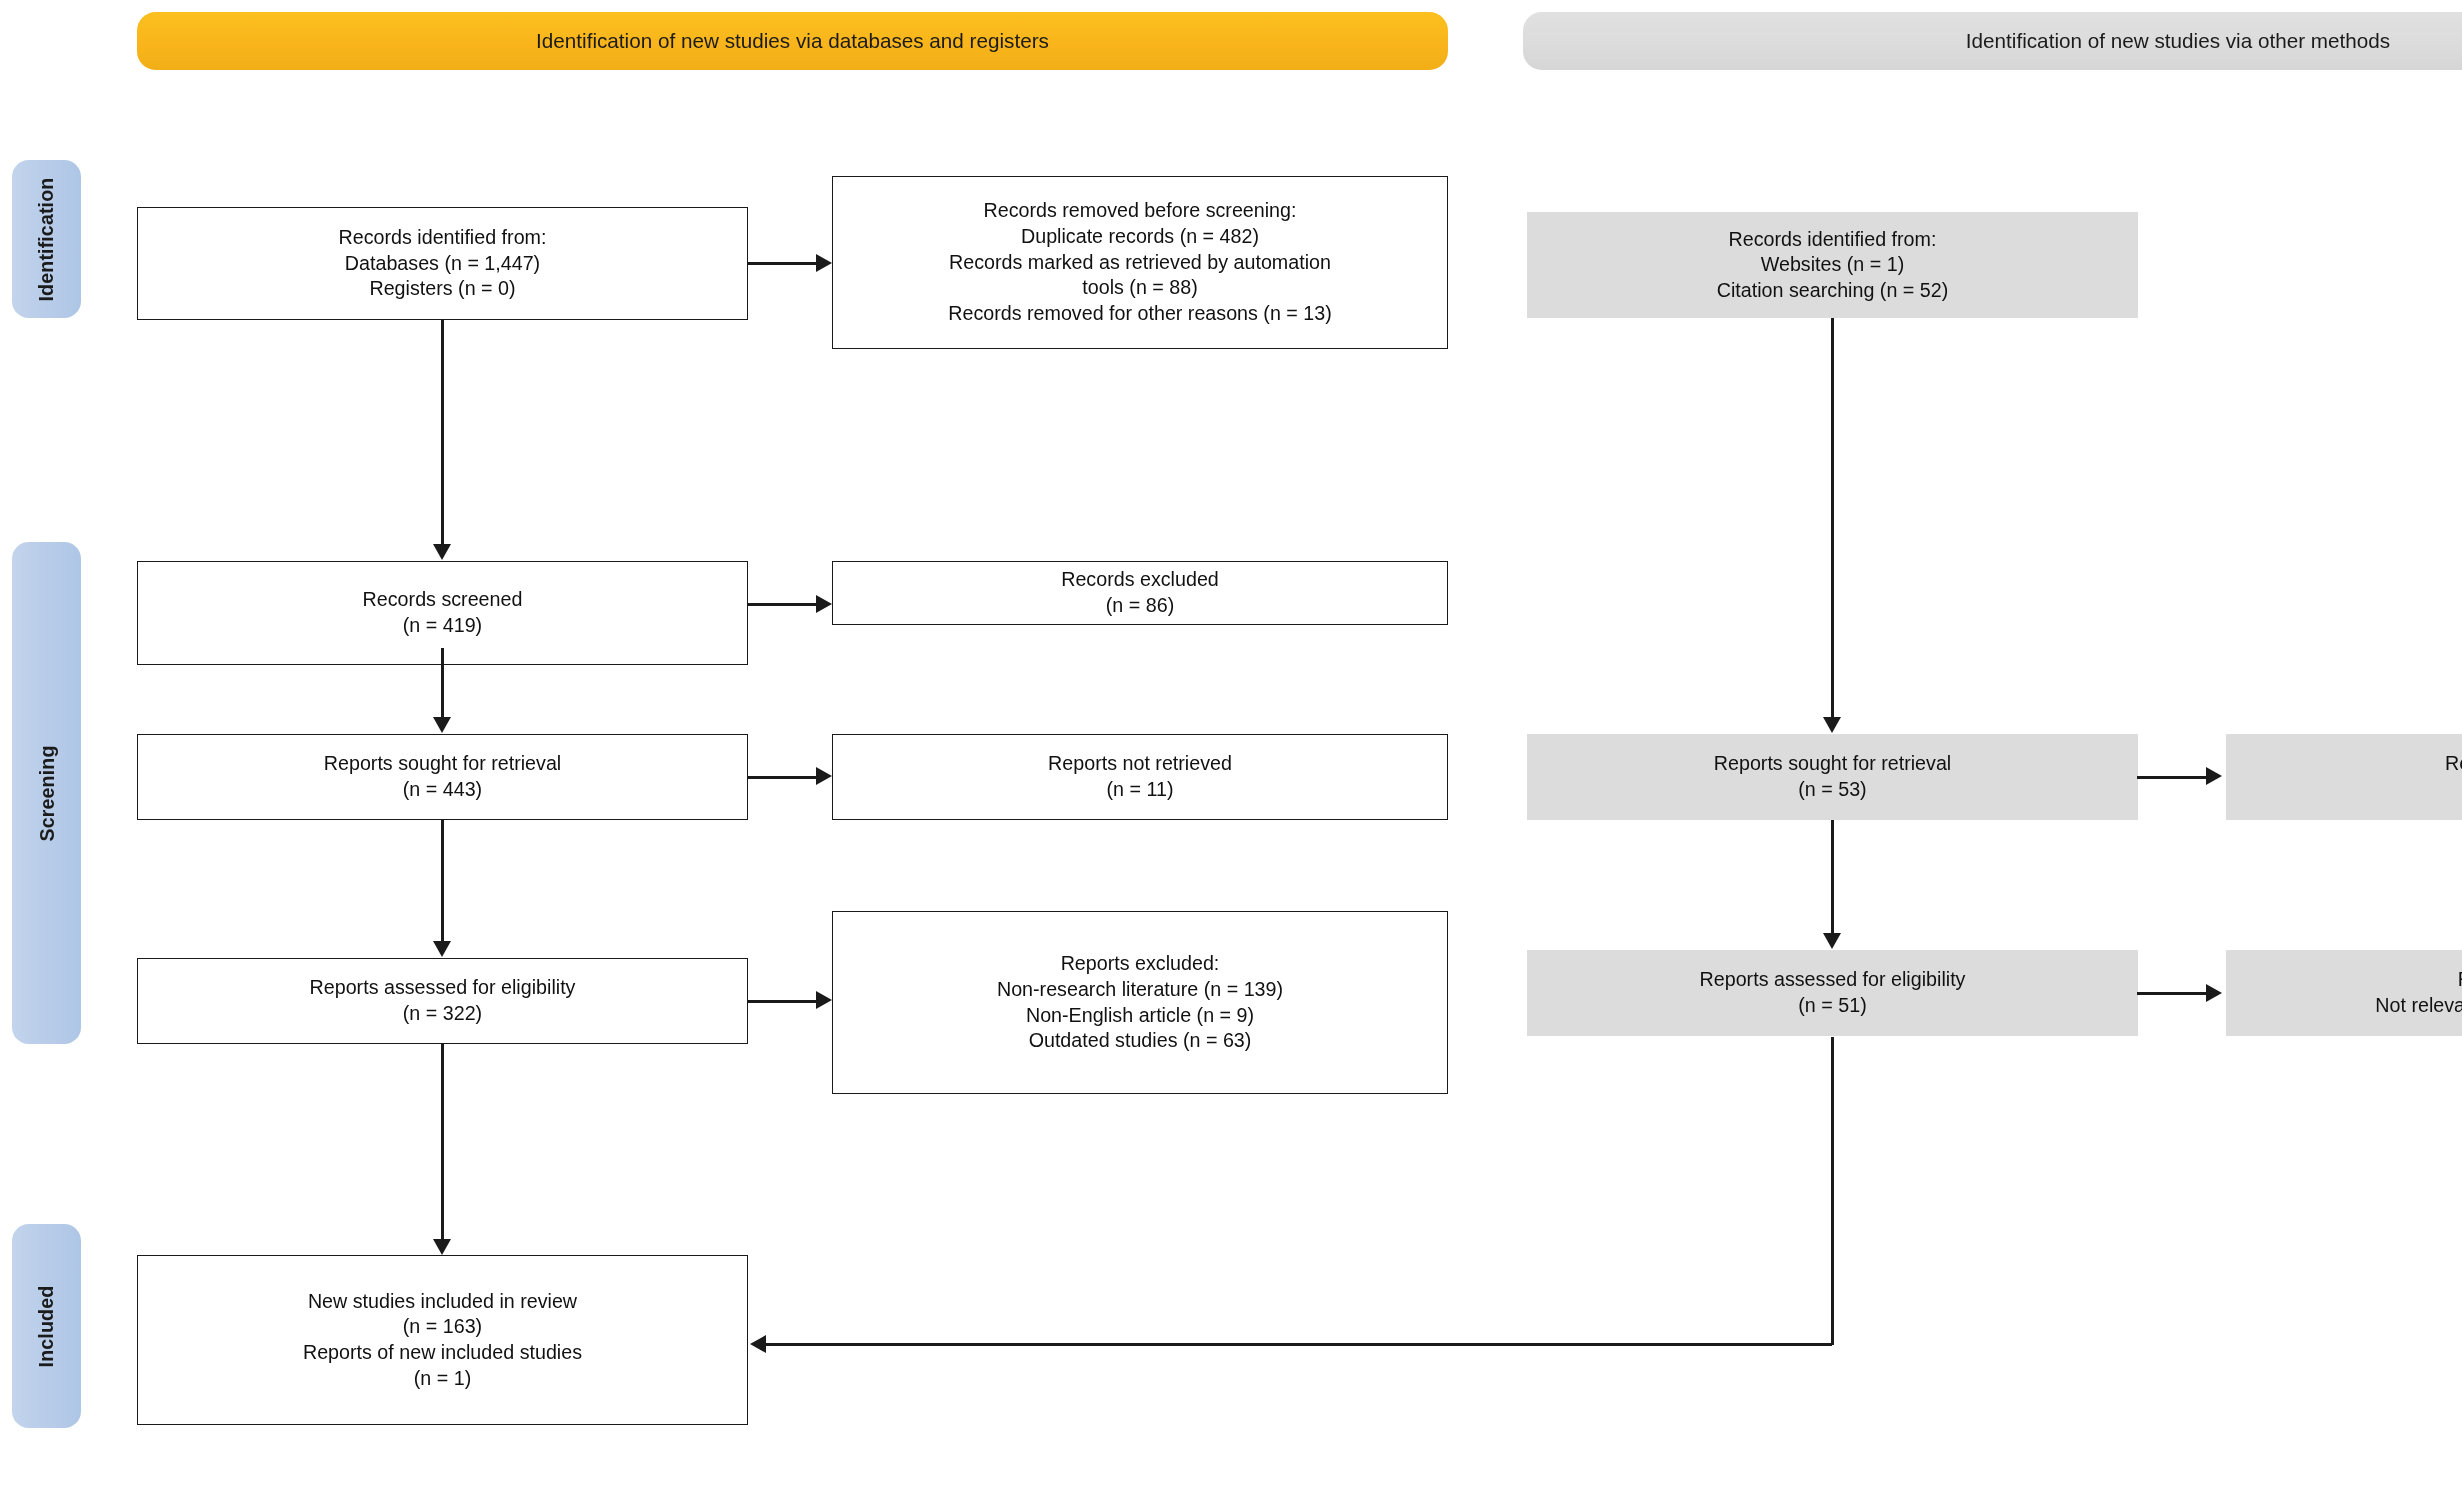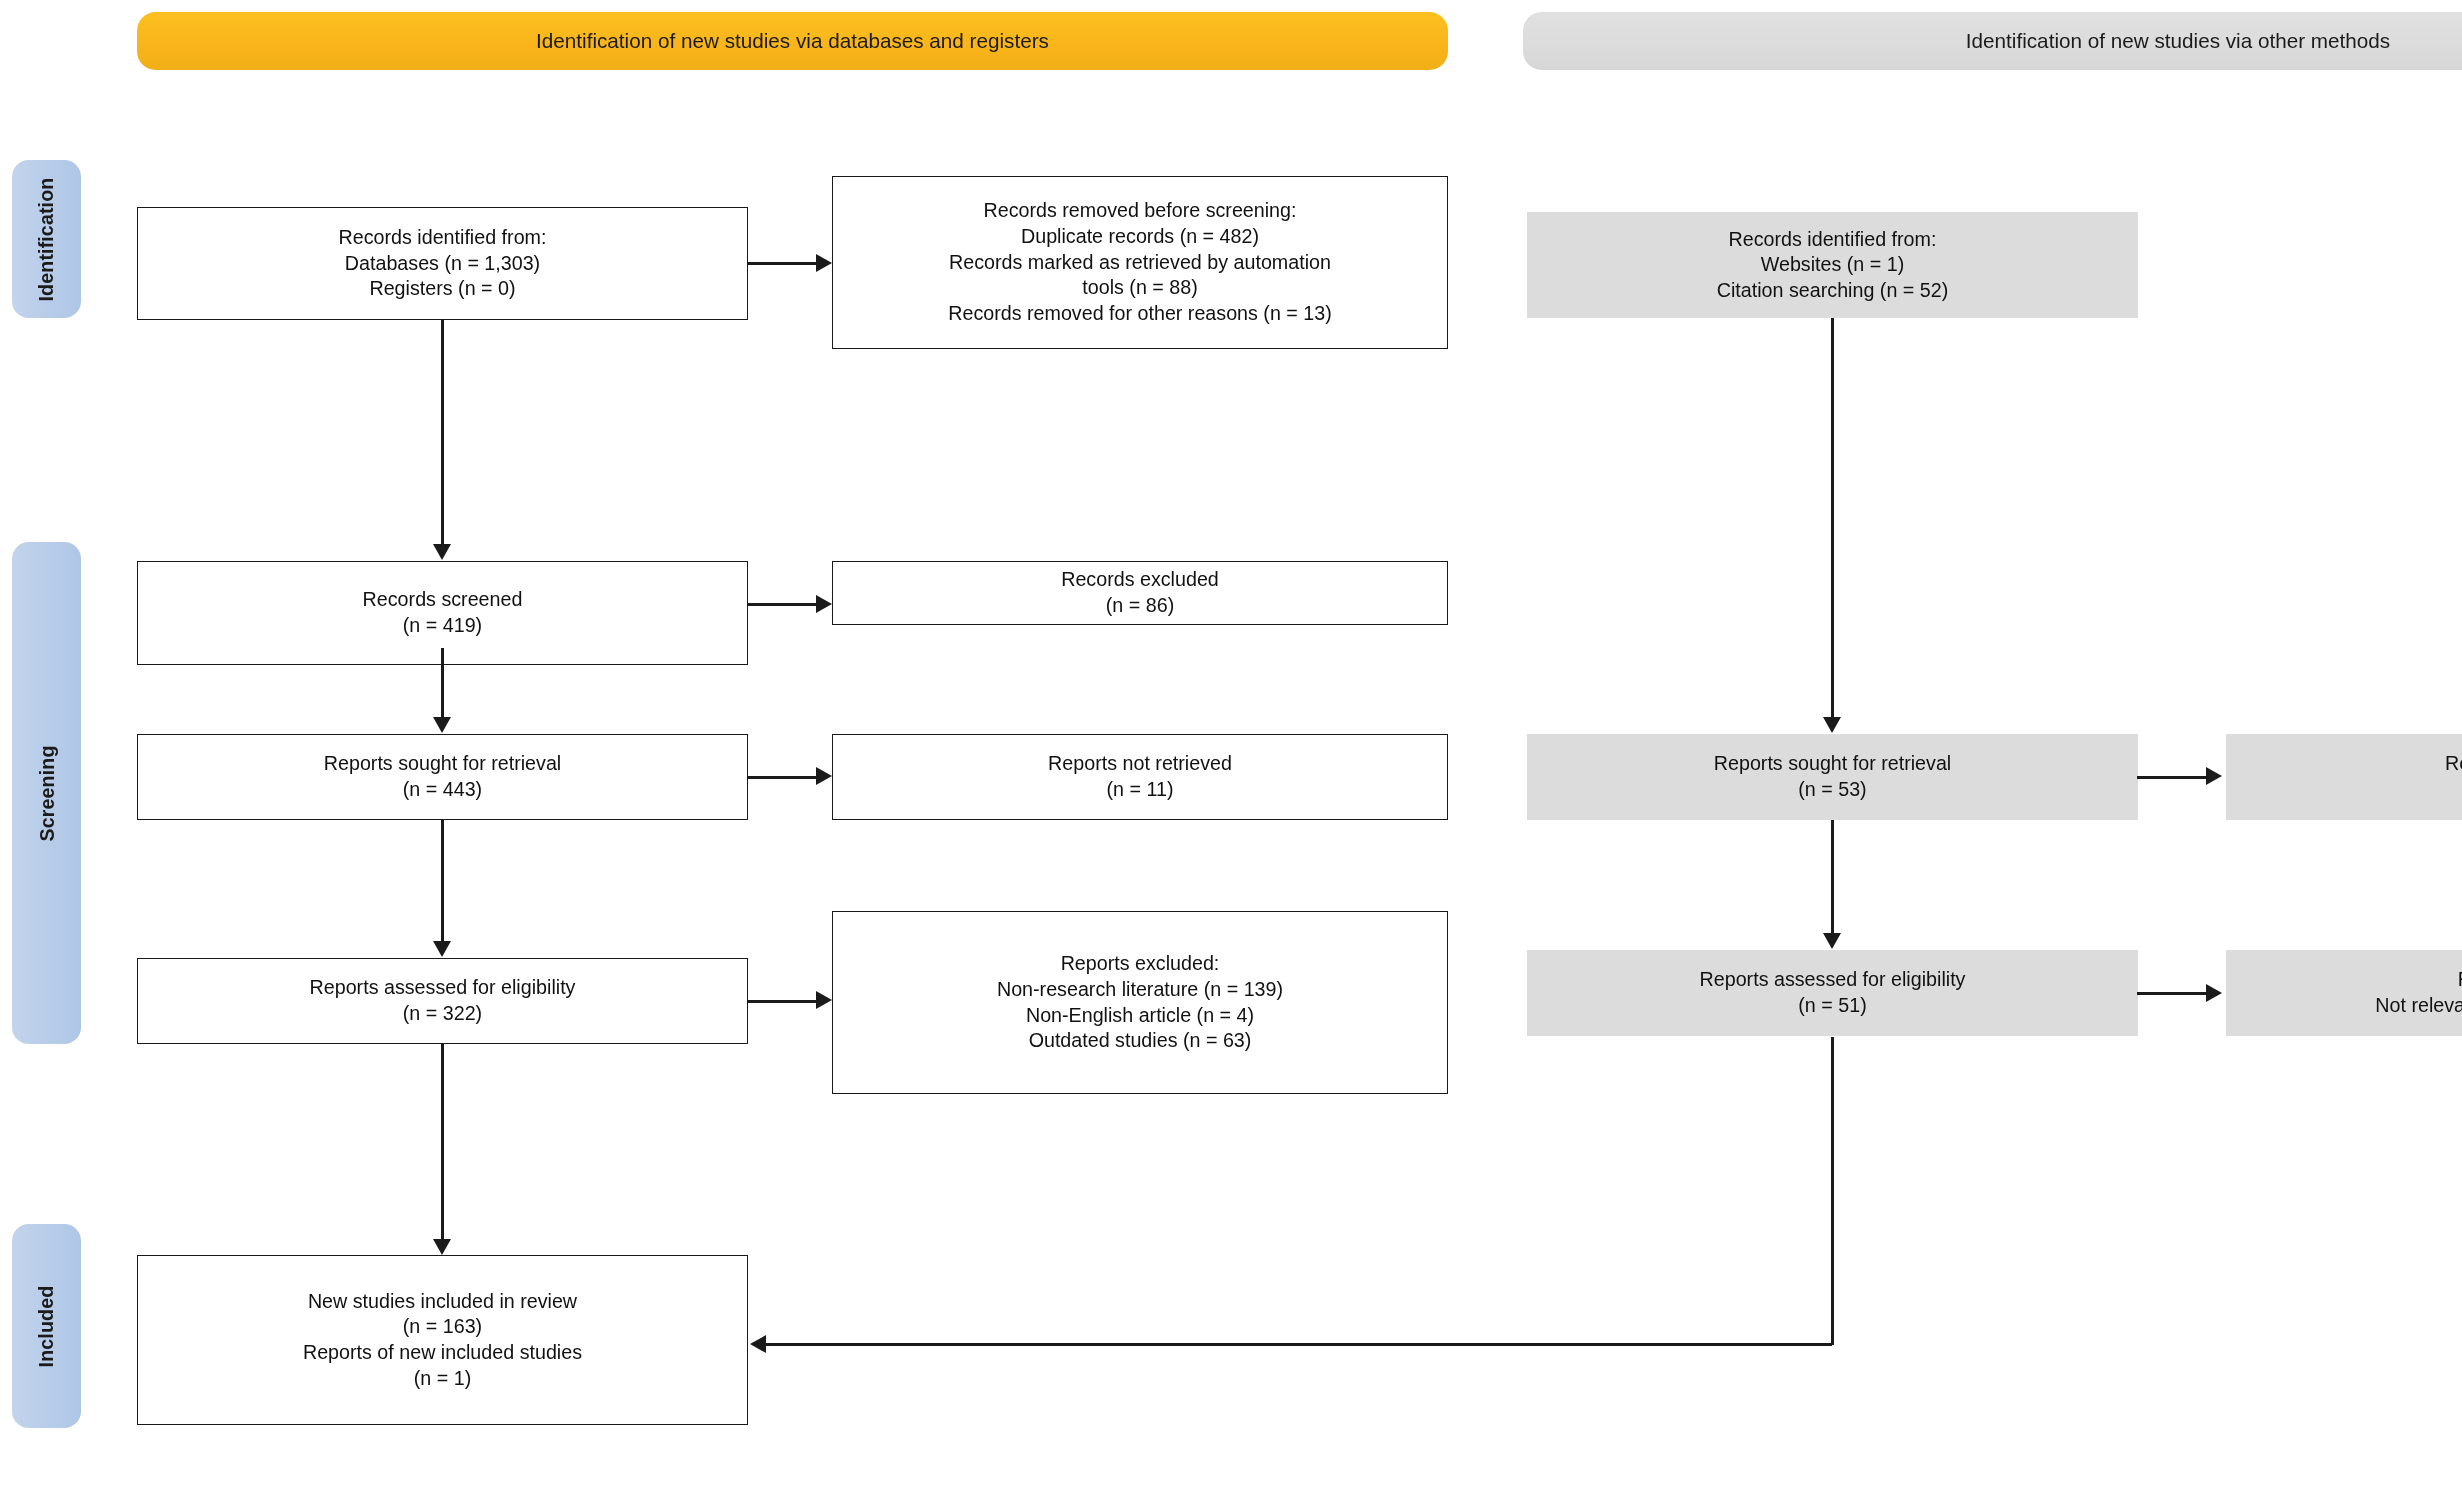--- a/index.html
+++ b/index.html
@@ -132,21 +132,21 @@
     <span class="section-title">Identification of new studies via databases and registers</span>
   </div>
 
   <div class="section-header grey" style="left:1523px; top:12.3px; width:1310px; height:58px;">
     <span class="section-title">Identification of new studies via other methods</span>
   </div>
 
   <div class="box white" style="left:137px; top:207px; width:611px; height:113px;">
     <span class="box-text">
       <span class="line">Records identified from:</span>
-      <span class="line">Databases (n = 1,303)</span>
+      <span class="line">Databases (n = 1,447)</span>
       <span class="line">Registers (n = 0)</span>
     </span>
   </div>
 
   <div class="box white" style="left:832px; top:176px; width:616px; height:173px;">
     <span class="box-text">
       <span class="line">Records removed before screening:</span>
       <span class="line">Duplicate records (n = 482)</span>
       <span class="line">Records marked as retrieved by automation</span>
       <span class="line">tools (n = 88)</span>
@@ -186,21 +186,21 @@
     <span class="box-text">
       <span class="line">Reports assessed for eligibility</span>
       <span class="line">(n = 322)</span>
     </span>
   </div>
 
   <div class="box white" style="left:832px; top:911px; width:616px; height:183px;">
     <span class="box-text">
       <span class="line">Reports excluded:</span>
       <span class="line">Non-research literature (n = 139)</span>
-      <span class="line">Non-English article (n = 4)</span>
+      <span class="line">Non-English article (n = 9)</span>
       <span class="line">Outdated studies (n = 63)</span>
     </span>
   </div>
 
   <div class="box white" style="left:137px; top:1255px; width:611px; height:170px;">
     <span class="box-text">
       <span class="line">New studies included in review</span>
       <span class="line">(n = 163)</span>
       <span class="line">Reports of new included studies</span>
       <span class="line">(n = 1)</span>

